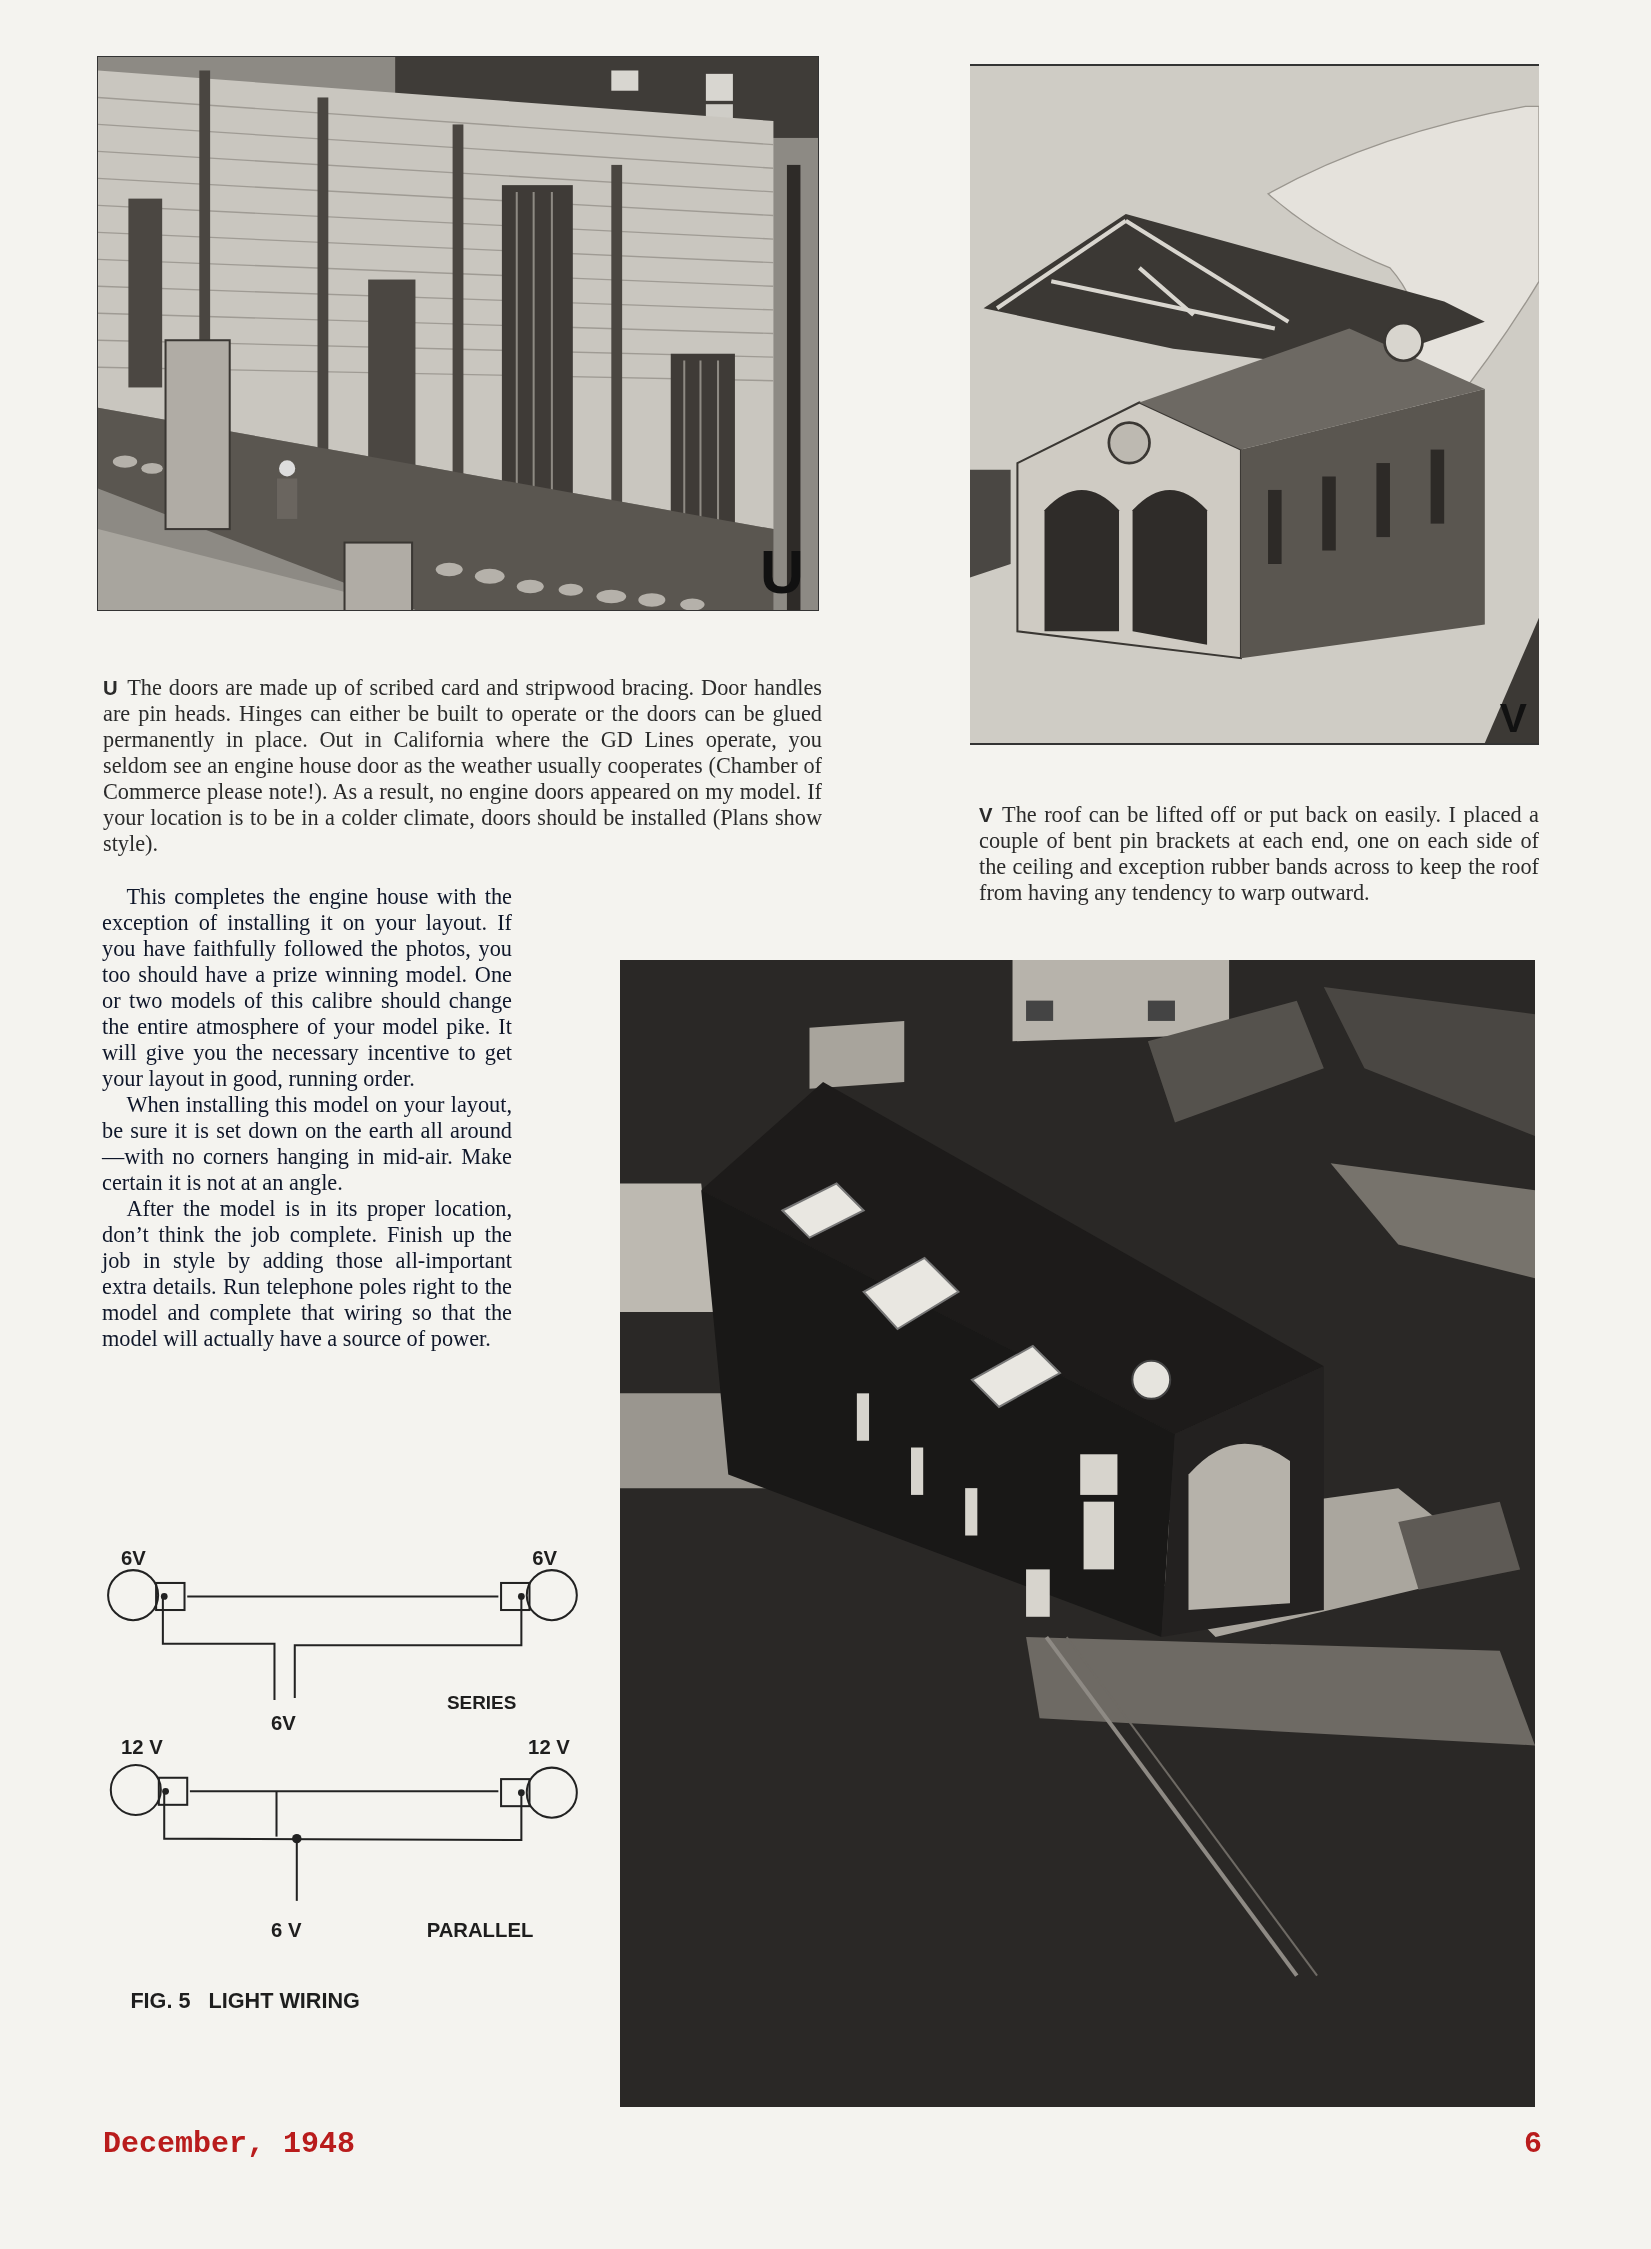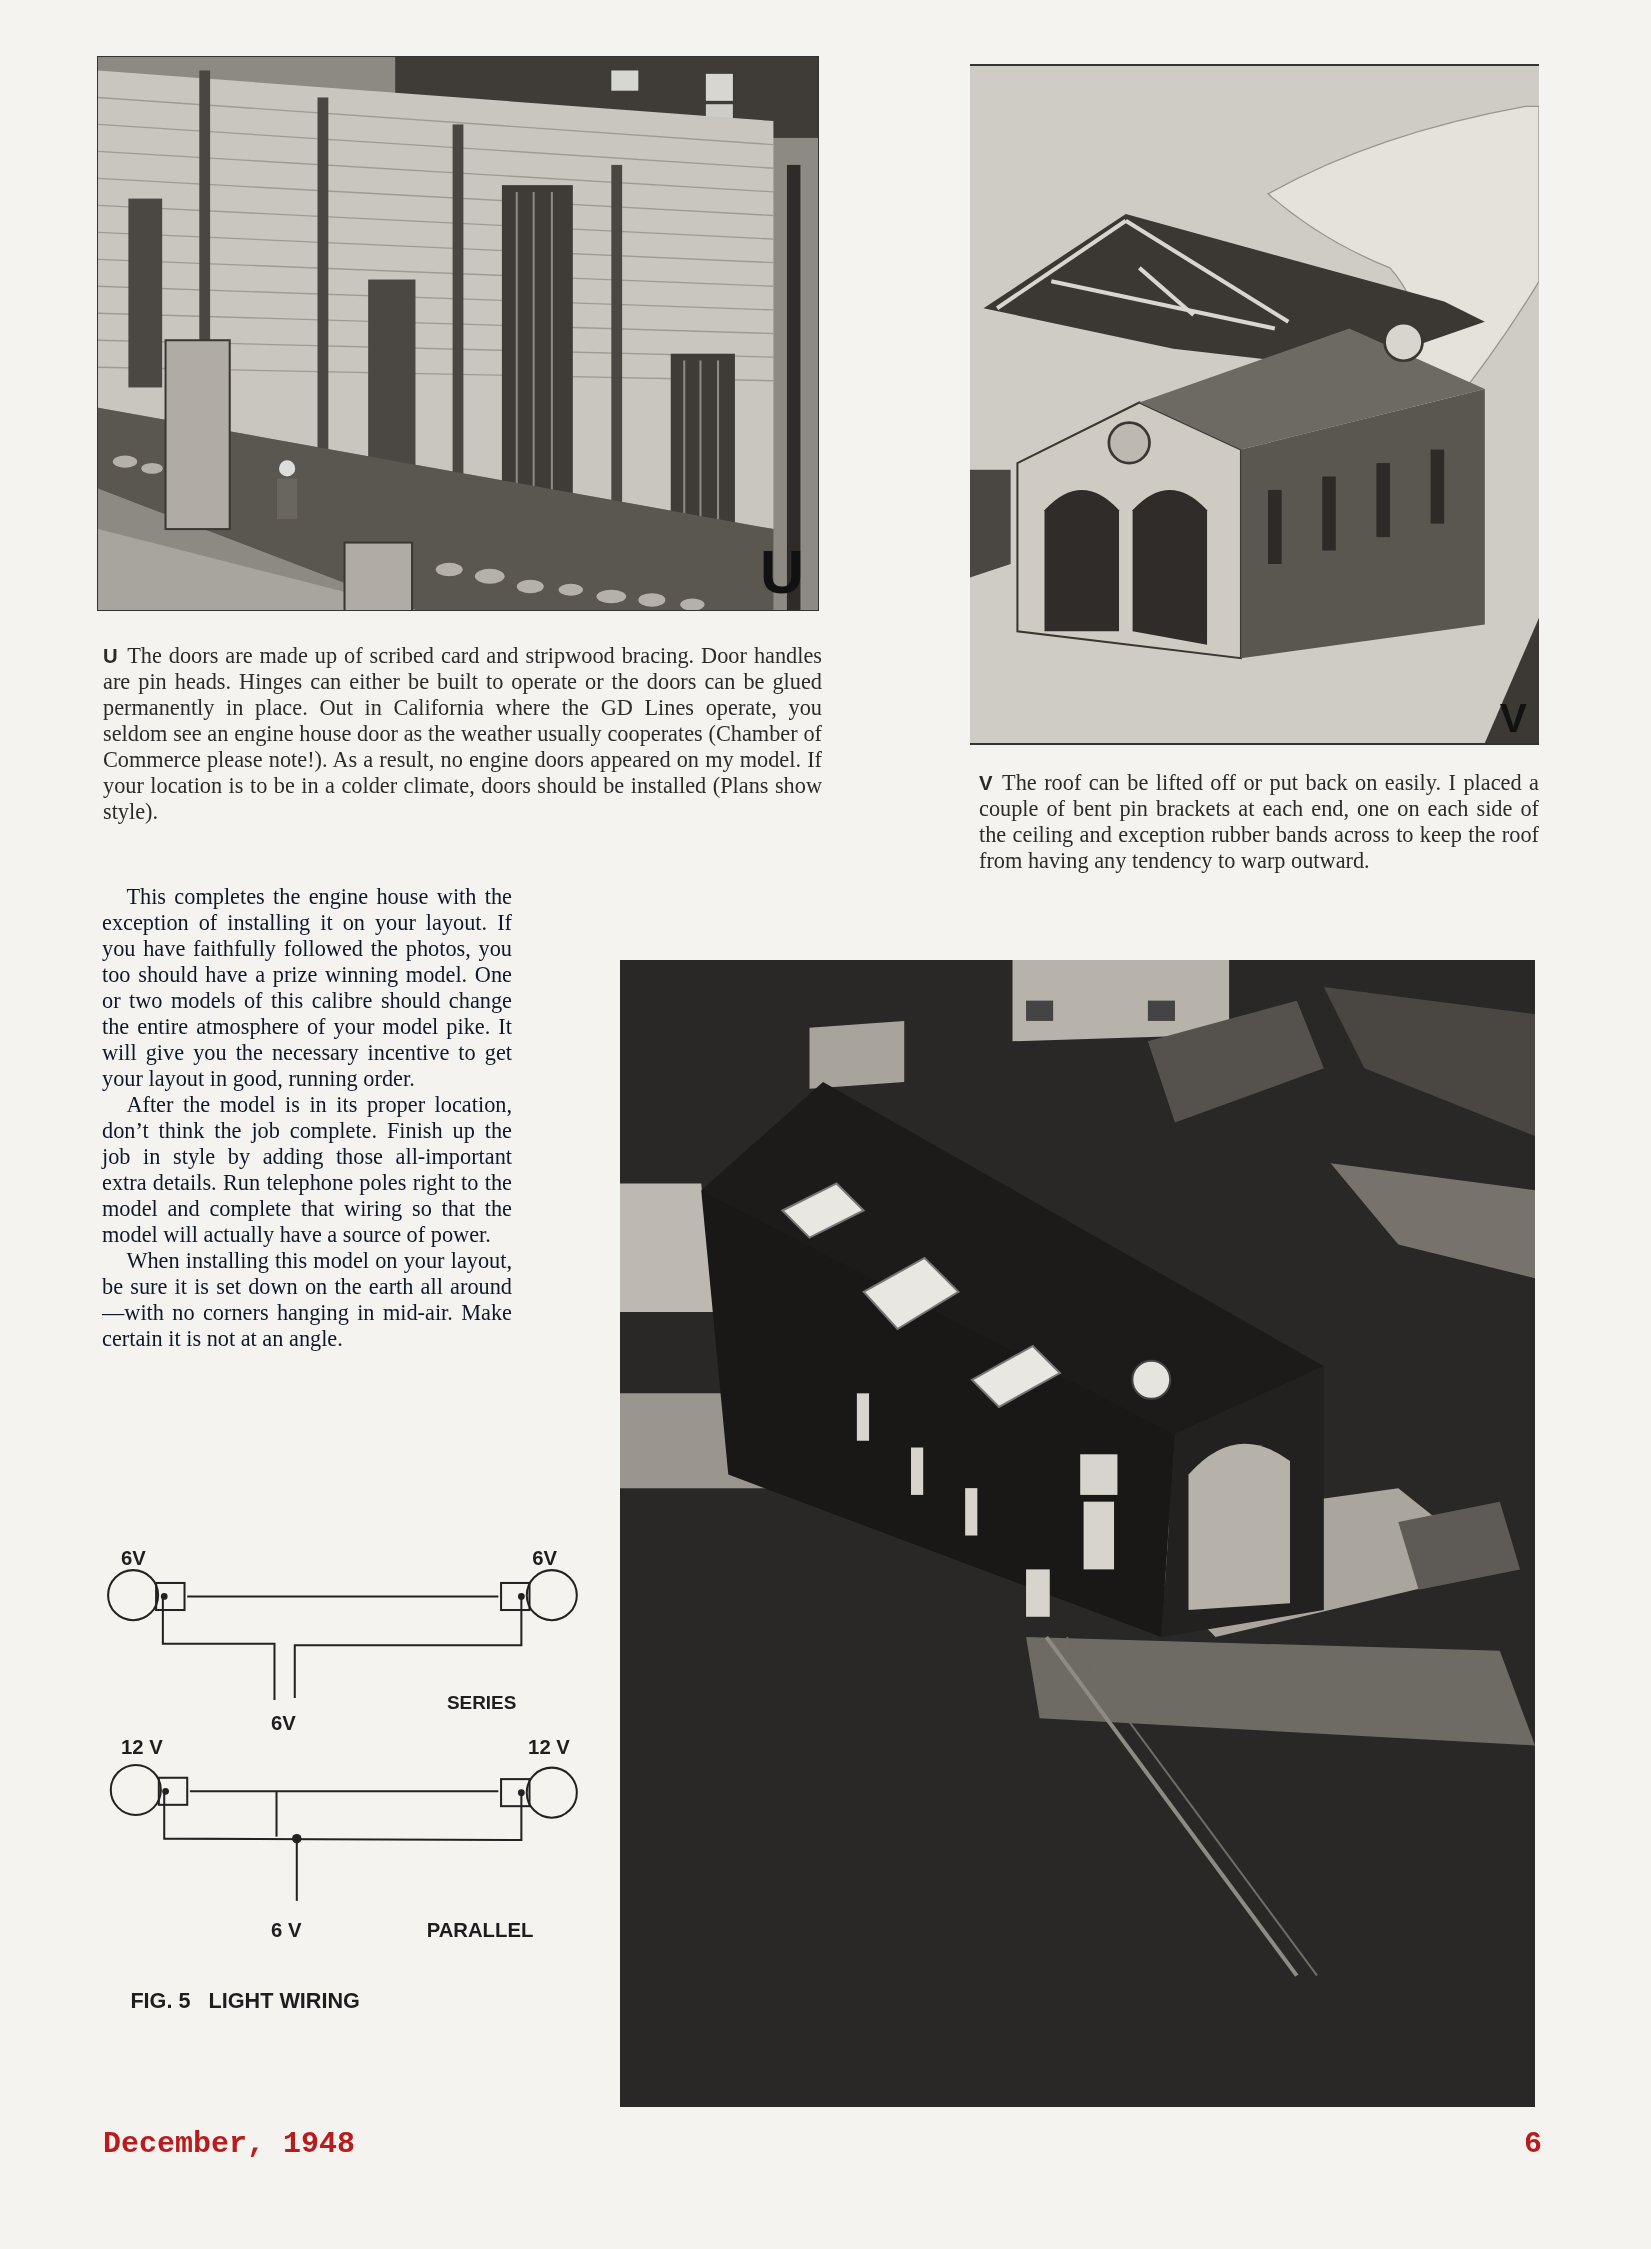--- a/index.html
+++ b/index.html
@@ -12,20 +12,21 @@
   .photo { position: absolute; overflow: hidden; }
   .photo svg { display: block; width: 100%; height: 100%; }
 
   #photo-u { left: 97px; top: 56px; width: 722px; height: 555px; border: 1.4px solid #333; box-sizing: border-box; }
   #photo-v { left: 970px; top: 64px; width: 569px; height: 681px; border-top: 2px solid #333; border-bottom: 2px solid #333; box-sizing: border-box; }
   #photo-w { left: 620px; top: 960px; width: 915px; height: 1147px; }
 
   .caption {
     position: absolute; font-size: 22.3px; line-height: 26px; text-align: justify;
     color: #2b2b2b;
+    margin-top: 32px;
   }
   .caption .letter {
     font-family: "Liberation Sans", "DejaVu Sans", sans-serif; font-weight: bold; font-size: 20.3px; margin-right: 9.5px;
   }
   #caption-u { left: 103px; top: 643px; width: 719px; }
   #caption-v { left: 979px; top: 770px; width: 560px; }
 
   #body-column {
     position: absolute; left: 102px; top: 884px; width: 410px;
     font-size: 22.3px; line-height: 26px; text-align: justify; color: #0f172a;
@@ -149,22 +150,22 @@
 <div class="caption" id="caption-u">
   <span class="letter">U</span><span>The doors are made up of scribed card and stripwood bracing. Door handles are pin heads. Hinges can either be built to operate or the doors can be glued permanently in place. Out in California where the GD Lines operate, you seldom see an engine house door as the weather usually cooperates (Chamber of Commerce please note!). As a result, no engine doors appeared on my model. If your location is to be in a colder climate, doors should be installed (Plans show style).</span>
 </div>
 
 <div class="caption" id="caption-v">
   <span class="letter">V</span><span>The roof can be lifted off or put back on easily. I placed a couple of bent pin brackets at each end, one on each side of the ceiling and exception rubber bands across to keep the roof from having any tendency to warp outward.</span>
 </div>
 
 <div id="body-column">
   <p>This completes the engine house with the exception of installing it on your layout. If you have faithfully followed the photos, you too should have a prize winning model. One or two models of this calibre should change the entire atmosphere of your model pike. It will give you the necessary incentive to get your layout in good, running order.</p>
+  <p>When installing this model on your layout, be sure it is set down on the earth all around—with no corners hanging in mid-air. Make certain it is not at an angle.</p>
   <p>After the model is in its proper location, don’t think the job complete. Finish up the job in style by adding those all-important extra details. Run telephone poles right to the model and complete that wiring so that the model will actually have a source of power.</p>
-  <p>When installing this model on your layout, be sure it is set down on the earth all around—with no corners hanging in mid-air. Make certain it is not at an angle.</p>
 </div>
 
 <div id="diagram">
   <svg viewBox="0 0 720 700">
     <g fill="none" stroke="#222" stroke-width="3">
 
       <circle cx="46" cy="90" r="37"></circle>
       <rect x="80" y="72" width="42" height="40"></rect>
       <circle cx="665" cy="90" r="37"></circle>
       <rect x="590" y="72" width="42" height="40"></rect>

